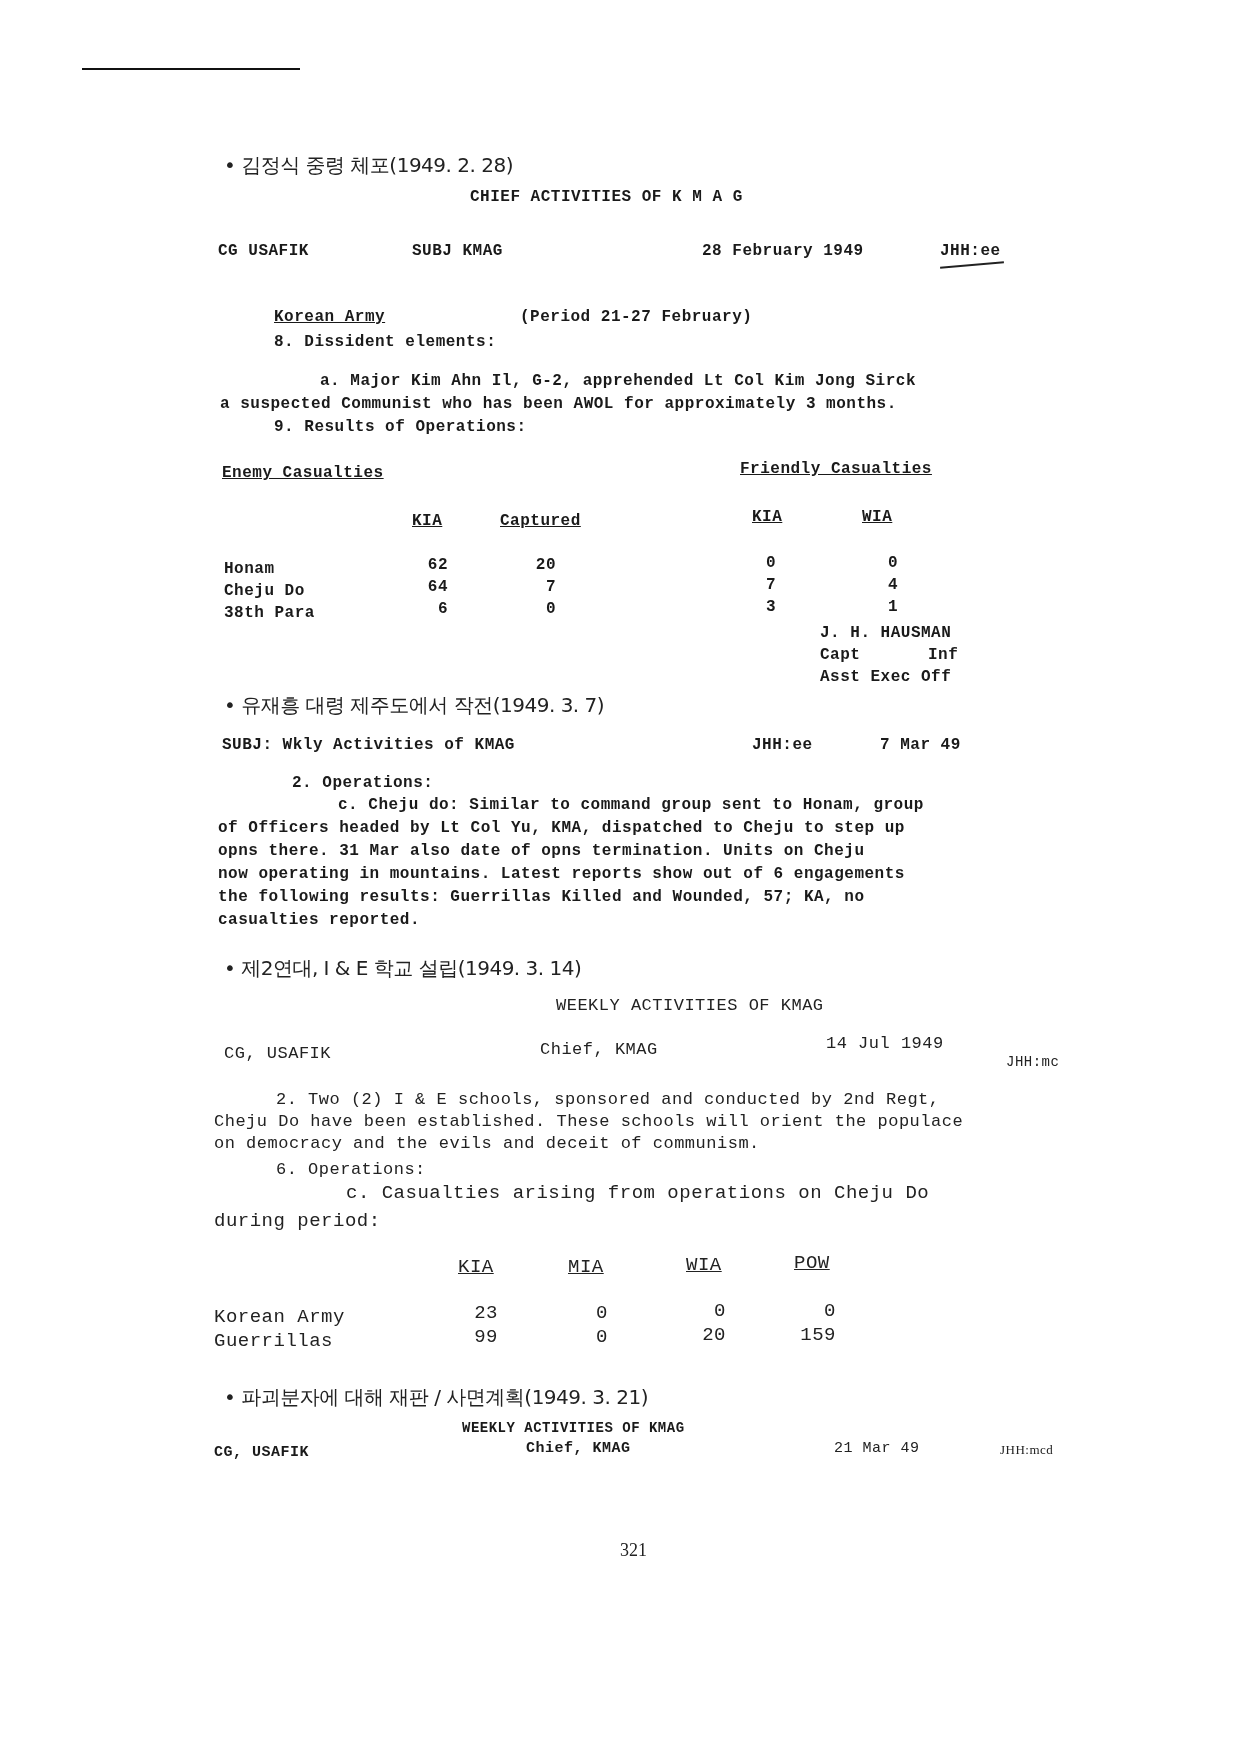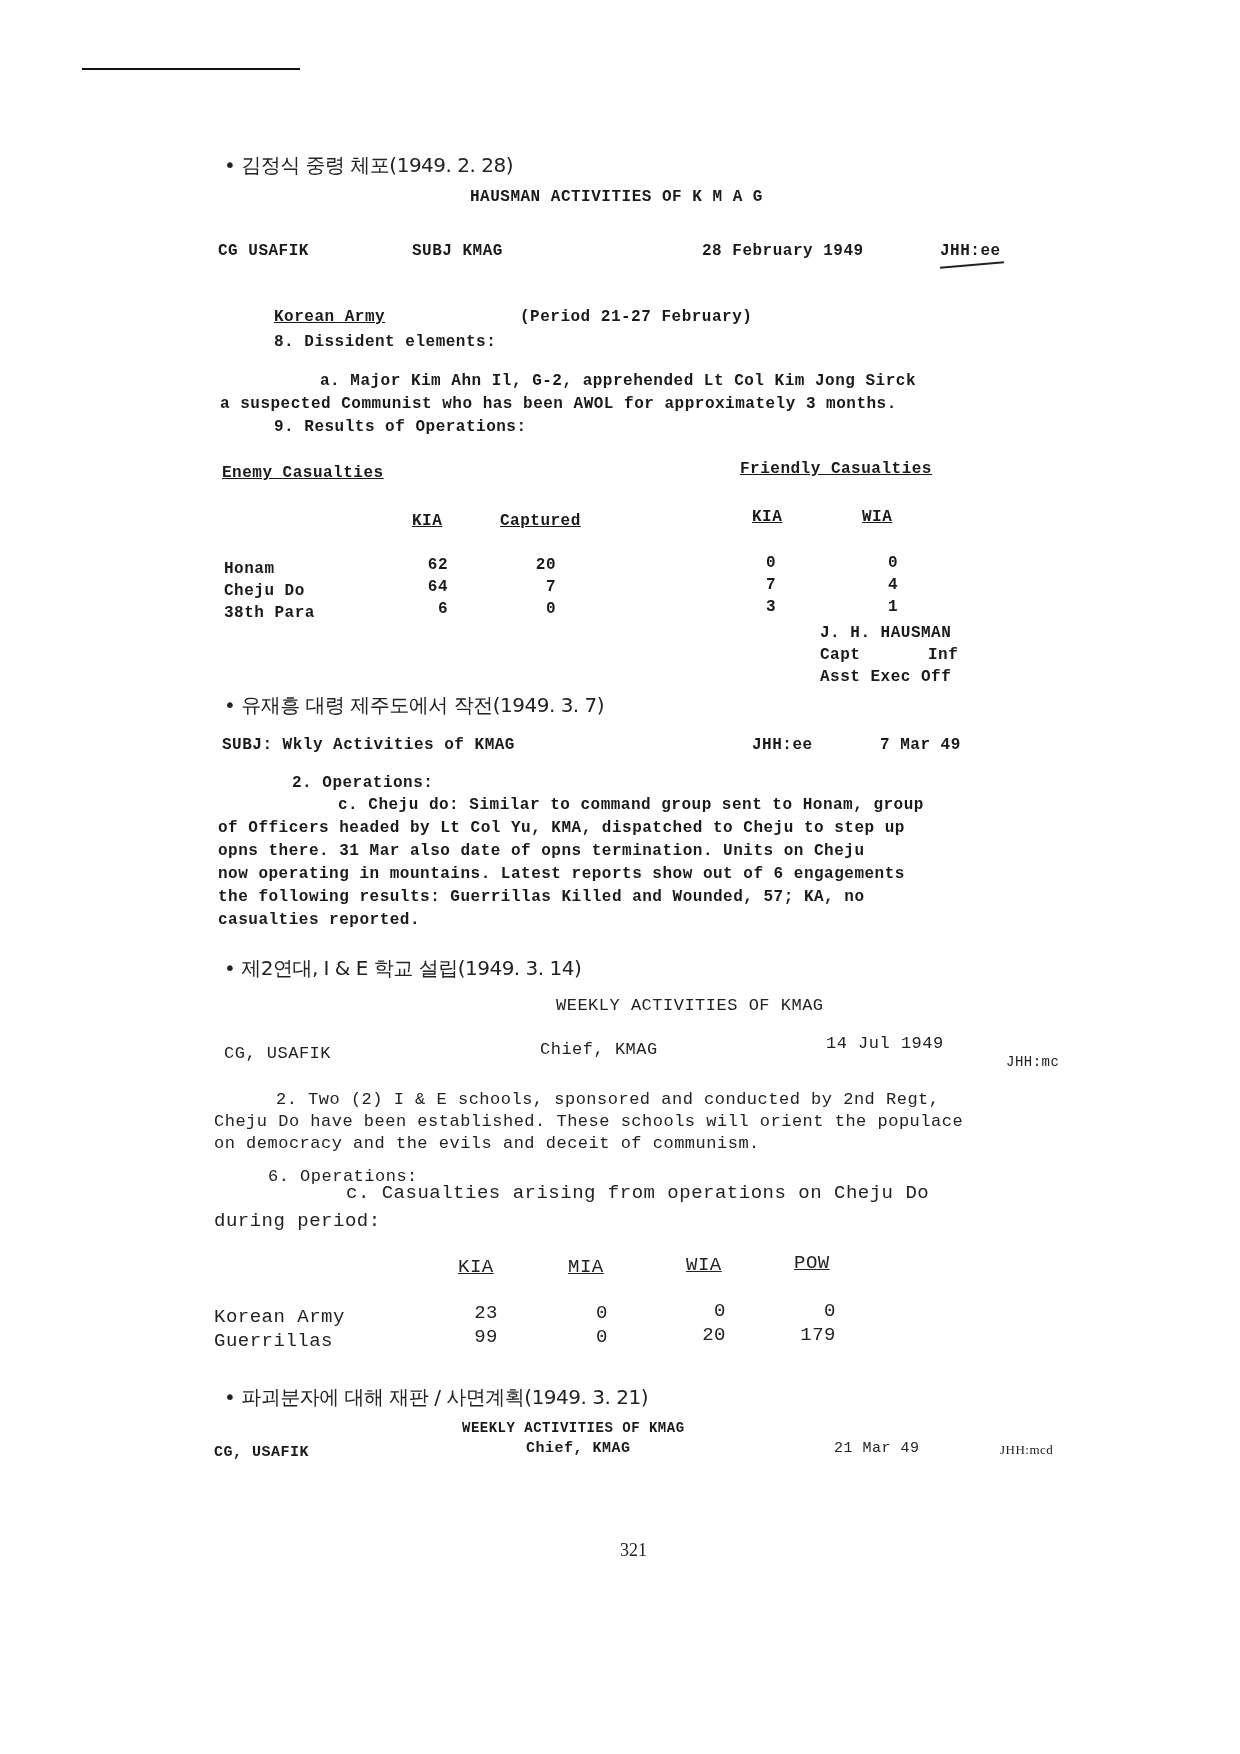--- a/index.html
+++ b/index.html
@@ -13,21 +13,21 @@
   .sig-line { position: absolute; left: 940px; top: 264px; width: 64px; height: 2px; background: #222; transform: rotate(-5deg); }
   .num { text-align: right; display: inline-block; }
   .page-no { font-family: "Liberation Serif", "DejaVu Serif", serif; font-size: 18px; color: #222; }
 </style>
 </head>
 <body>
 
 <div class="top-rule"></div>
 
 <div class="abs kor" style="left:224px; top:152px;">• 김정식 중령 체포(1949. 2. 28)</div>
-<div class="abs mono" style="left:470px; top:188px;">HAUSMAN ACTIVITIES OF K M A G</div>
+<div class="abs mono" style="left:470px; top:188px;">CHIEF ACTIVITIES OF K M A G</div>
 
 <div class="abs mono" style="left:218px; top:242px;">CG USAFIK</div>
 <div class="abs mono" style="left:412px; top:242px;">SUBJ KMAG</div>
 <div class="abs mono" style="left:702px; top:242px;">28 February 1949</div>
 <div class="abs mono" style="left:940px; top:242px;">JHH:ee</div>
 <div class="sig-line"></div>
 
 <div class="abs mono u" style="left:274px; top:308px;">Korean Army</div>
 <div class="abs mono" style="left:520px; top:308px;">(Period 21-27 February)</div>
 <div class="abs mono" style="left:274px; top:333px;">8.  Dissident elements:</div>
@@ -83,40 +83,40 @@
 <div class="abs kor" style="left:224px; top:955px;">• 제2연대, I &amp; E 학교 설립(1949. 3. 14)</div>
 <div class="abs mono-light" style="left:556px; top:996px;">WEEKLY ACTIVITIES OF KMAG</div>
 <div class="abs mono-light" style="left:224px; top:1044px;">CG, USAFIK</div>
 <div class="abs mono-light" style="left:540px; top:1040px;">Chief, KMAG</div>
 <div class="abs mono-light" style="left:826px; top:1034px;">14 Jul 1949</div>
 <div class="abs mono-light" style="left:1006px; top:1054px; font-size:14px;">JHH:mc</div>
 
 <div class="abs mono-light" style="left:276px; top:1090px;">2.  Two (2) I &amp; E schools, sponsored and conducted by 2nd Regt,</div>
 <div class="abs mono-light" style="left:214px; top:1112px;">Cheju Do have been established.  These schools will orient the populace</div>
 <div class="abs mono-light" style="left:214px; top:1134px;">on democracy and the evils and deceit of communism.</div>
-<div class="abs mono-light" style="left:268px; top:1160px;margin-top:7px;">6.  Operations:</div>
+<div class="abs mono-light" style="left:276px; top:1160px;">6.  Operations:</div>
 <div class="abs mono-light" style="left:346px; top:1182px; font-size:19px;">c.  Casualties arising from operations on Cheju Do</div>
 <div class="abs mono-light" style="left:214px; top:1210px; font-size:19px;">during period:</div>
 
 <div class="abs mono-light u" style="left:458px; top:1256px; font-size:19px;">KIA</div>
 <div class="abs mono-light u" style="left:568px; top:1256px; font-size:19px;">MIA</div>
 <div class="abs mono-light u" style="left:686px; top:1254px; font-size:19px;">WIA</div>
 <div class="abs mono-light u" style="left:794px; top:1252px; font-size:19px;">POW</div>
 
 <div class="abs mono-light" style="left:214px; top:1306px; font-size:19px;">Korean Army</div>
 <div class="abs mono-light num" style="left:458px; top:1302px; width:40px; font-size:19px;">23</div>
 <div class="abs mono-light num" style="left:572px; top:1302px; width:36px; font-size:19px;">0</div>
 <div class="abs mono-light num" style="left:690px; top:1300px; width:36px; font-size:19px;">0</div>
 <div class="abs mono-light num" style="left:800px; top:1300px; width:36px; font-size:19px;">0</div>
 
 <div class="abs mono-light" style="left:214px; top:1330px; font-size:19px;">Guerrillas</div>
 <div class="abs mono-light num" style="left:458px; top:1326px; width:40px; font-size:19px;">99</div>
 <div class="abs mono-light num" style="left:572px; top:1326px; width:36px; font-size:19px;">0</div>
 <div class="abs mono-light num" style="left:690px; top:1324px; width:36px; font-size:19px;">20</div>
-<div class="abs mono-light num" style="left:790px; top:1324px; width:46px; font-size:19px;">179</div>
+<div class="abs mono-light num" style="left:790px; top:1324px; width:46px; font-size:19px;">159</div>
 
 <div class="abs kor" style="left:224px; top:1384px;">• 파괴분자에 대해 재판 / 사면계획(1949. 3. 21)</div>
 <div class="abs mono" style="left:462px; top:1420px; font-size:14px;">WEEKLY ACTIVITIES OF KMAG</div>
 <div class="abs mono" style="left:214px; top:1444px; font-size:15px;">CG, USAFIK</div>
 <div class="abs mono" style="left:526px; top:1440px; font-size:15px;">Chief, KMAG</div>
 <div class="abs mono-light" style="left:834px; top:1440px; font-size:15px;">21 Mar 49</div>
 <div class="abs mono-light" style="left:1000px; top:1442px; font-size:13px;font-family:Liberation Serif, serif;">JHH:mcd</div>
 
 <div class="abs page-no" style="left:620px; top:1540px;">321</div>
 

